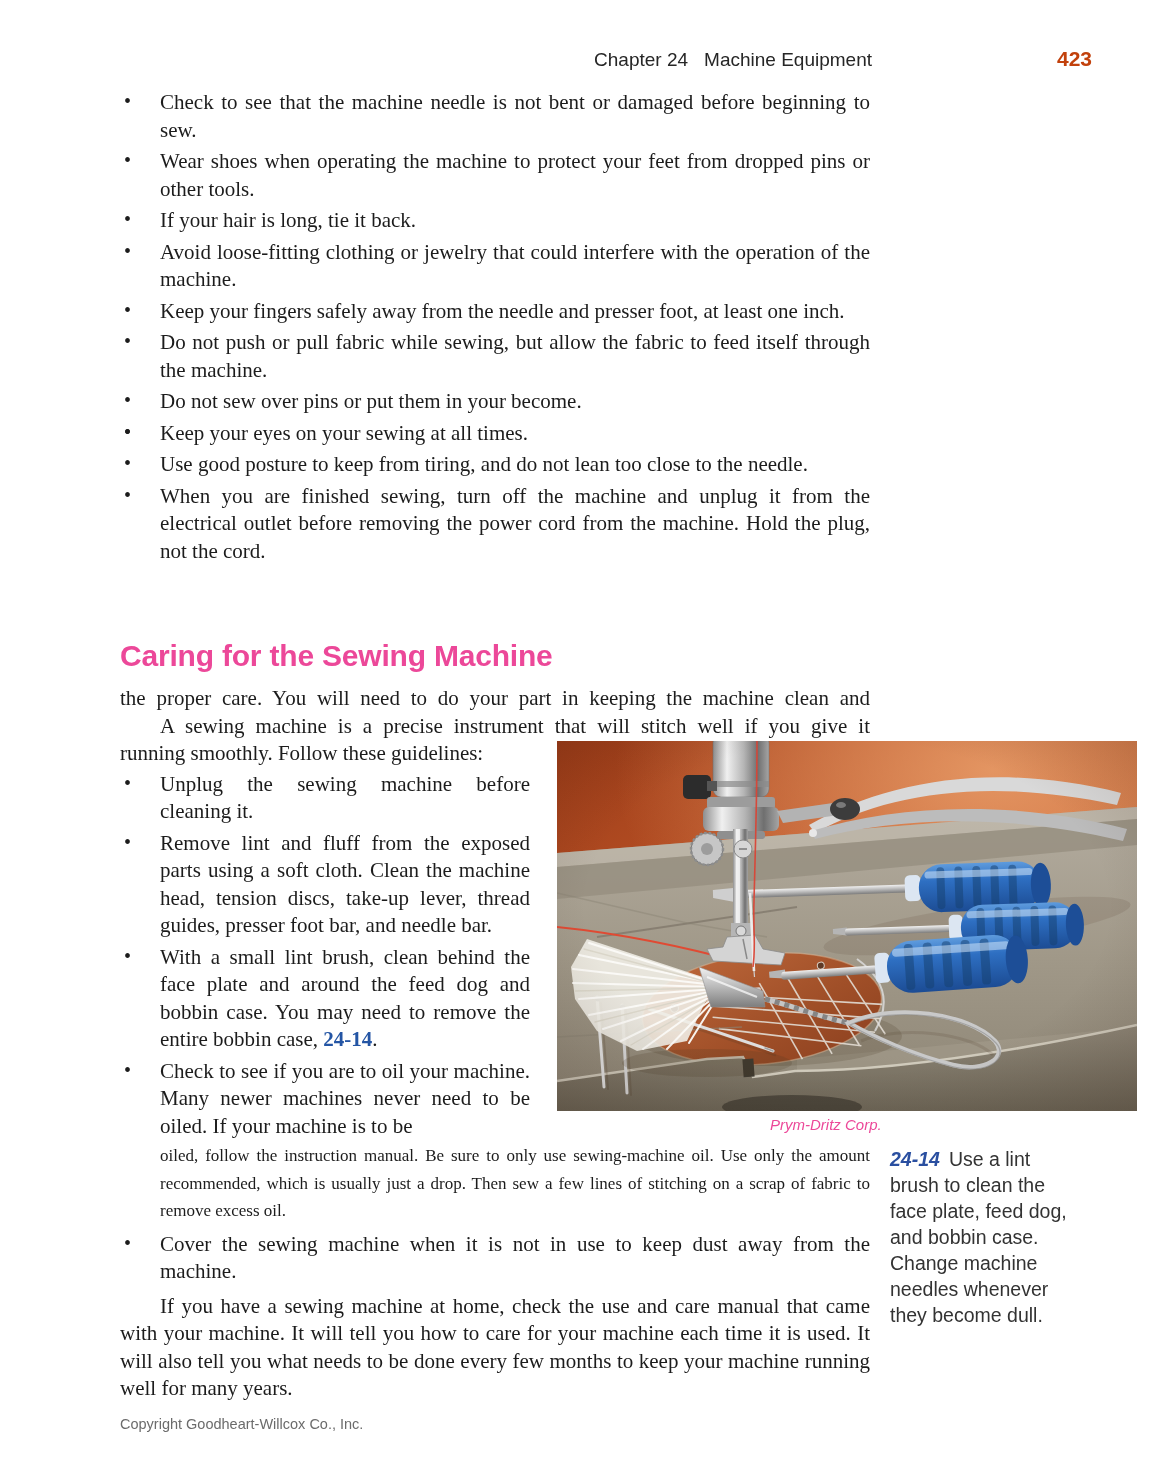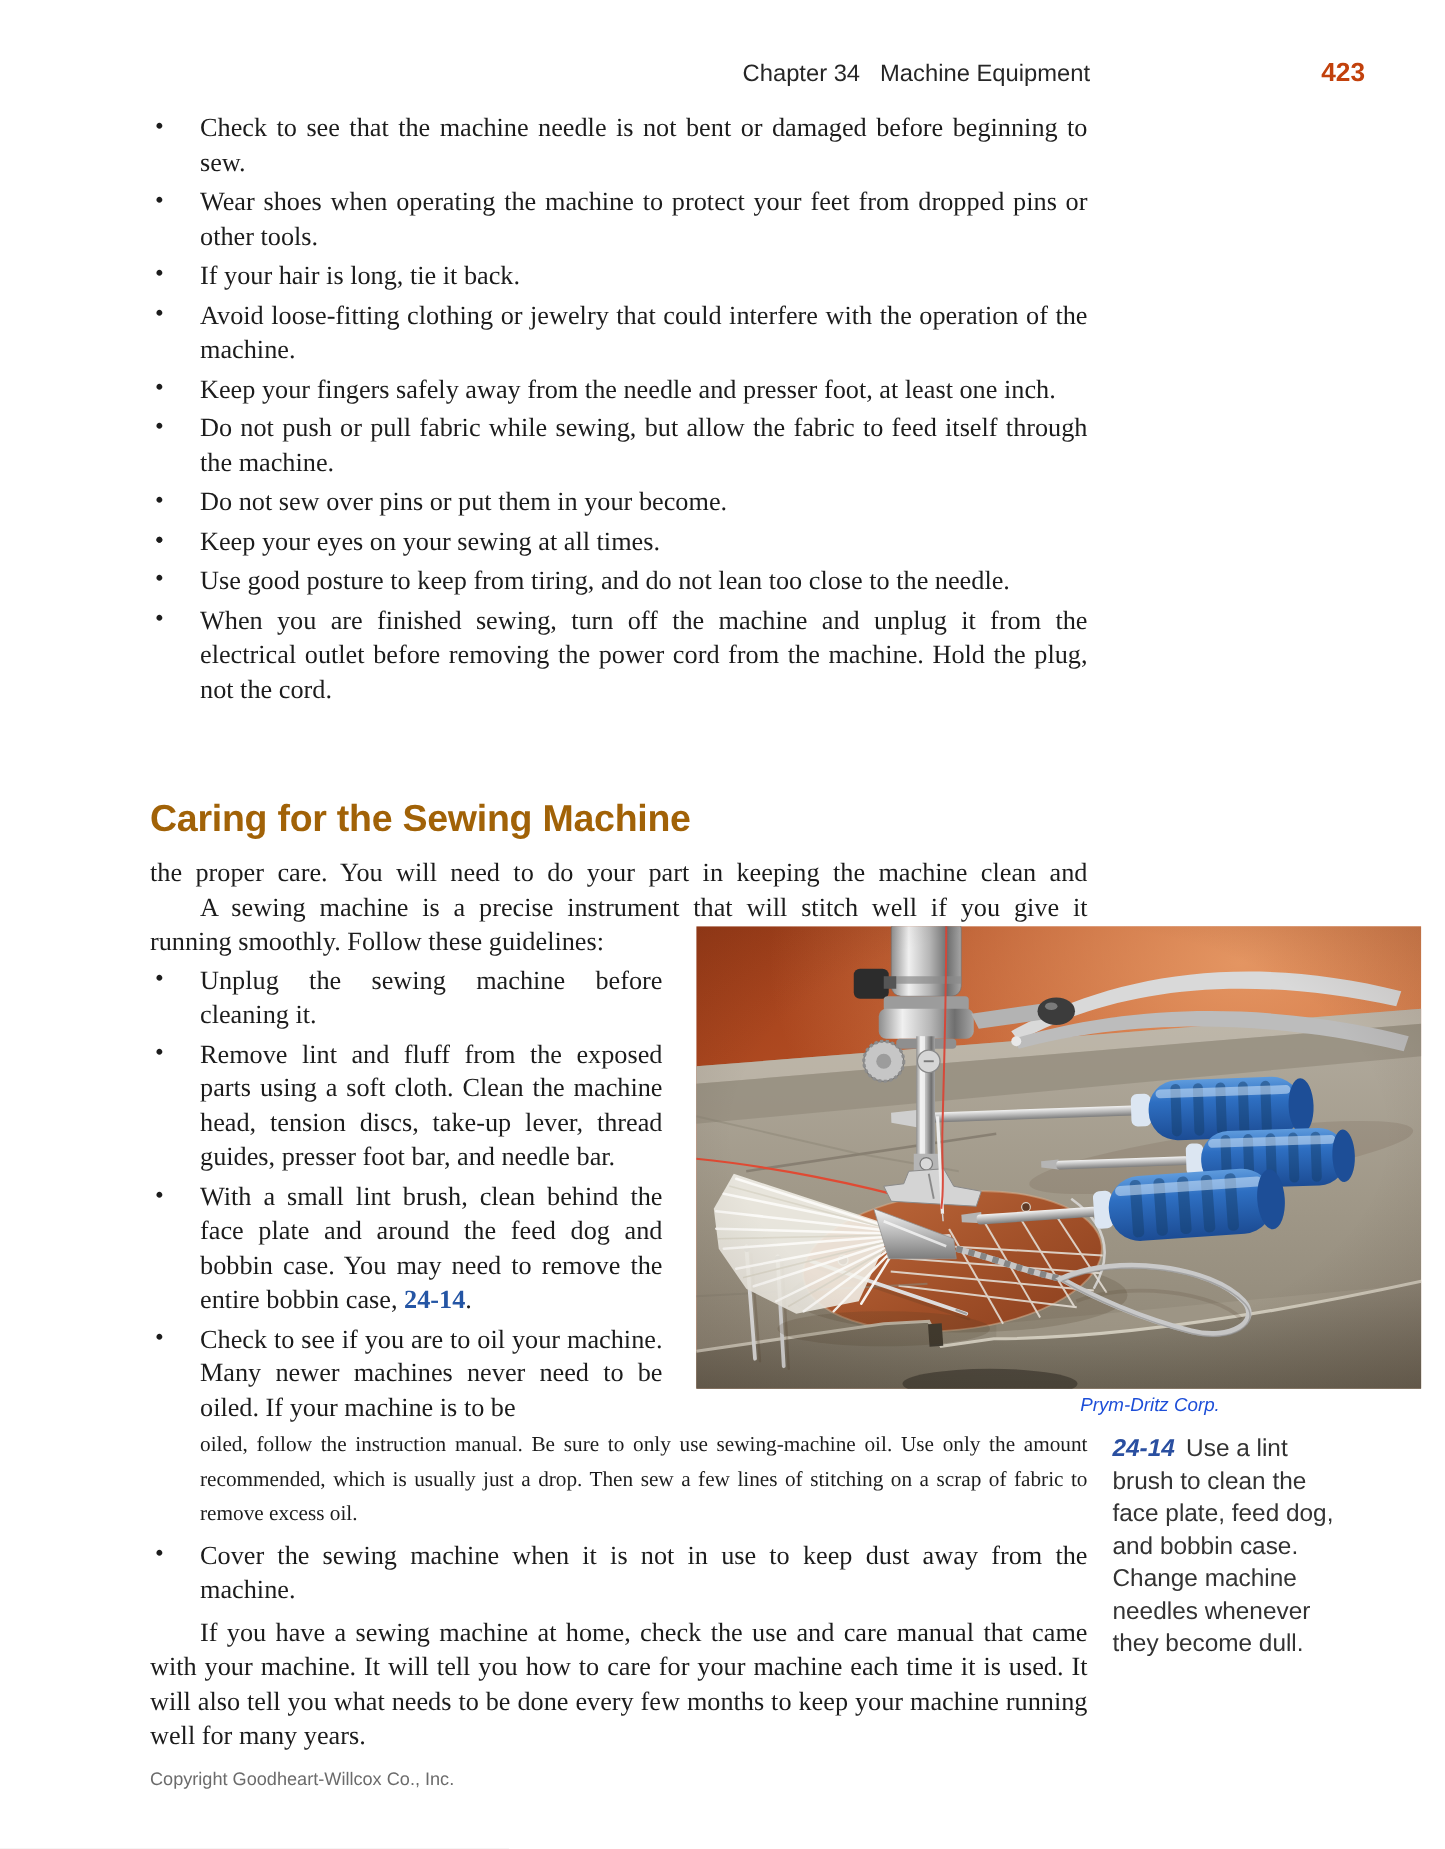--- a/index.html
+++ b/index.html
@@ -22,21 +22,21 @@
   .main-col{margin-left:120px;width:750px;}
   ul.blist{list-style:none;margin:0;padding:0;}
   ul.blist li{
     position:relative;padding-left:40px;margin:0 0 4px 0;
     font-size:21px;line-height:27.5px;text-align:justify;
   }
   ul.blist li .marker{position:absolute;left:4px;top:-1px;font-size:20px;}
   ul.safety{height:534px;overflow:visible;}
   h2.section-heading{
     font-family:"Liberation Sans","DejaVu Sans",sans-serif;
-    font-size:30px;line-height:34px;font-weight:bold;color:#a16207;
+    font-size:30px;line-height:34px;font-weight:bold;color:#ec4899;
     letter-spacing:-0.2px;margin:16px 0 12px 0;
   }
   .intro .jline{
     font-size:21px;line-height:27.5px;
     text-align:justify;text-align-last:justify;
   }
   .intro .jline.first{text-indent:40px;}
   
   .wrap-region{height:402px;overflow:visible;}
   .photo-spacer{float:right;width:340px;height:400px;}
@@ -54,39 +54,39 @@
   }
   .footer{
     position:absolute;left:120px;top:1416px;
     font-family:"Liberation Sans","DejaVu Sans",sans-serif;
     font-size:14.5px;color:#6b6b6b;
   }
   
   figure.photo{position:absolute;left:557px;top:741px;width:580px;height:370px;margin:0;}
   figure.photo svg{display:block;}
   .credit{
-    position:absolute;left:770px;top:1116px;width:300px;text-align:center;
+    position:absolute;left:770px;top:1116px;width:300px;text-align:left;
     font-family:"Liberation Sans","DejaVu Sans",sans-serif;
-    font-style:italic;font-size:15px;color:#1d4ed8;
+    font-style:italic;font-size:15px;color:#ec4899;
   }
   .fig-caption{
     position:absolute;left:890px;top:1146px;width:182px;
     font-family:"Liberation Sans","DejaVu Sans",sans-serif;
     font-size:19.5px;line-height:26px;color:#333;
   }
   .fig-label{color:#2a4fa0;font-weight:bold;font-style:italic;margin-right:9px;}
 </style>
 </head>
 <body>
 
 <div class="page">
 
   <div class="header-row">
     <span class="chapter">
-      <span>Chapter 34</span><span class="gap"></span><span>Machine Equipment</span>
+      <span>Chapter 24</span><span class="gap"></span><span>Machine Equipment</span>
     </span>
     <span class="pagenum">423</span>
   </div>
 
   <div class="main-col">
 
     <ul class="blist safety">
 
         <li>
           <span class="marker">•</span>

